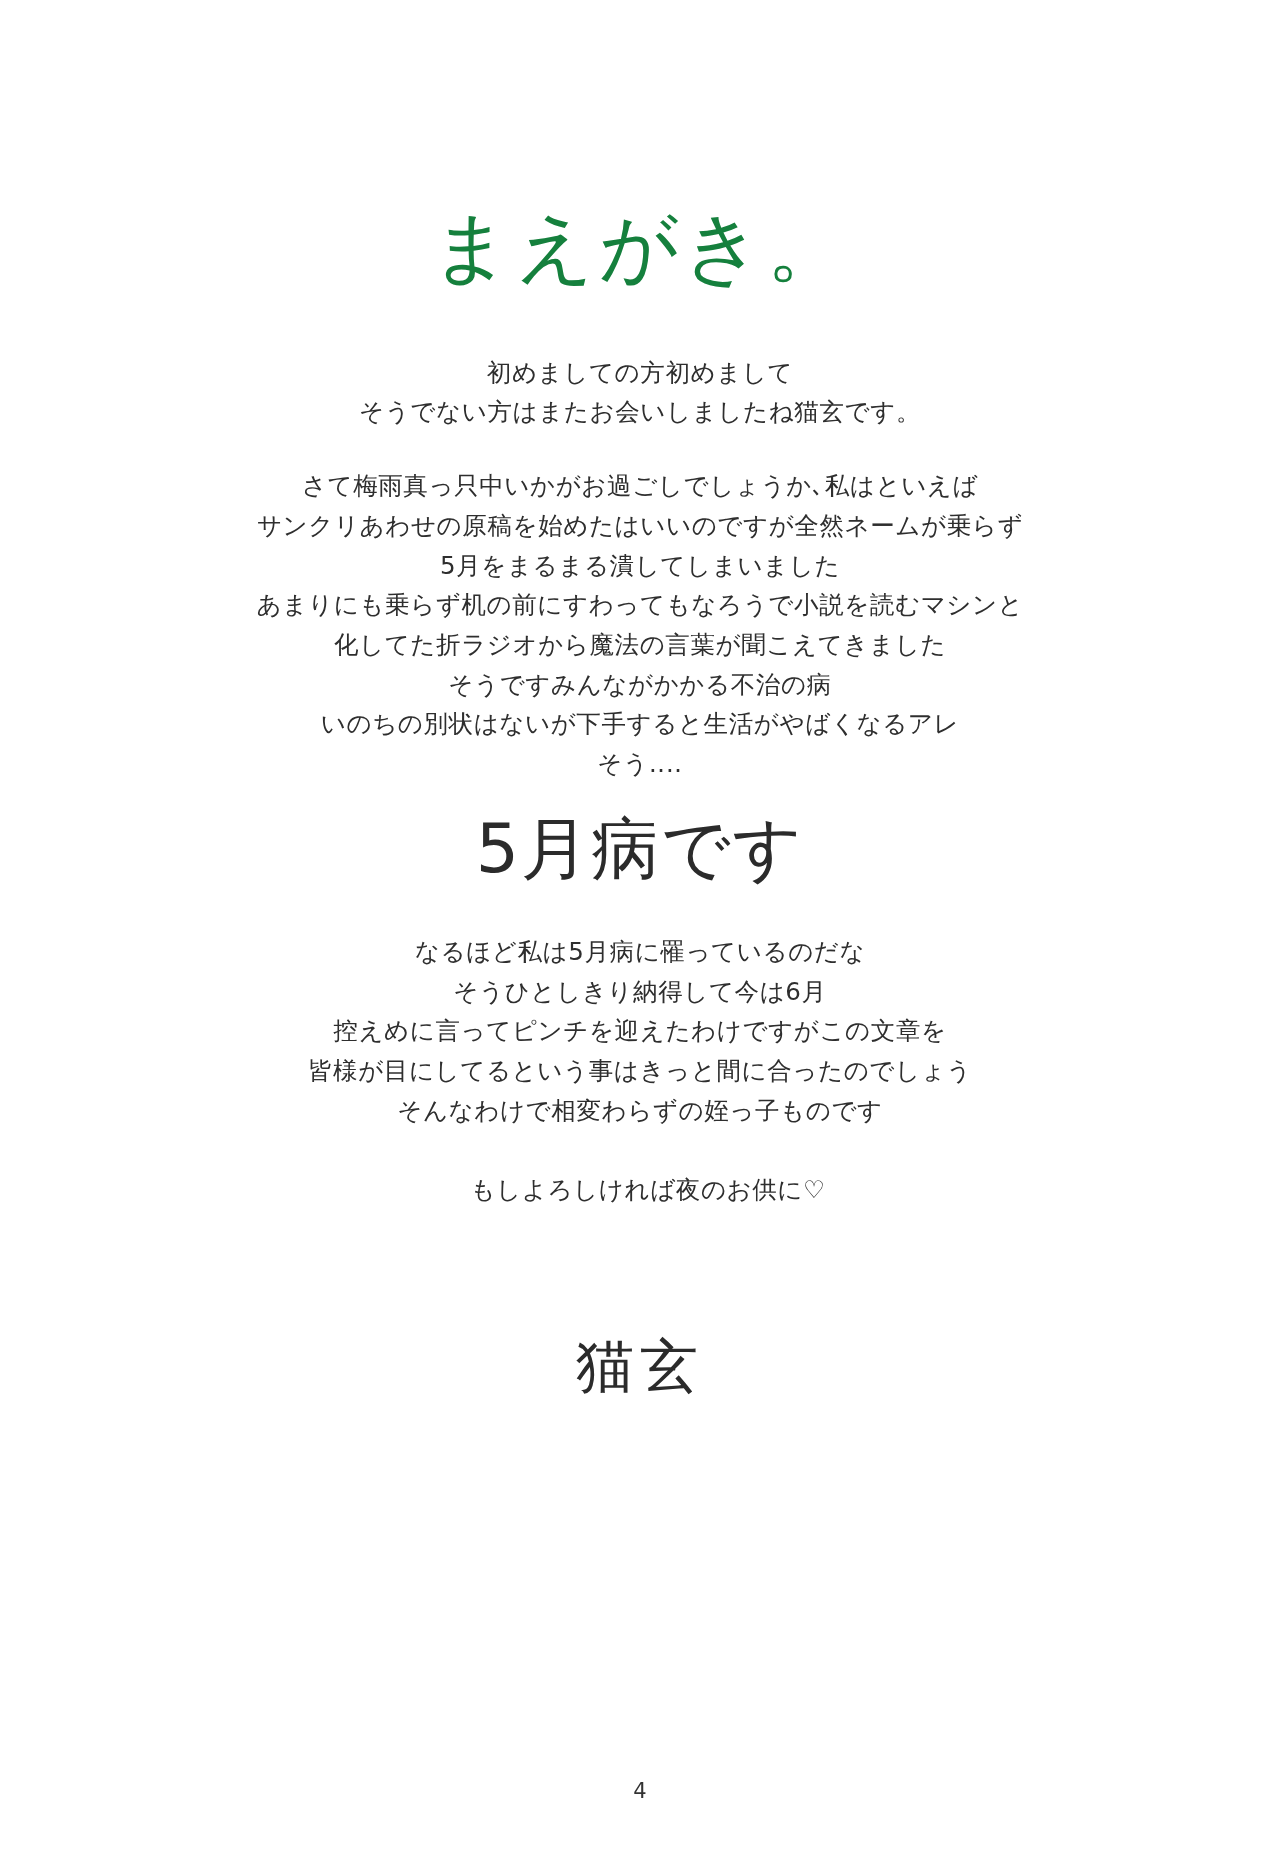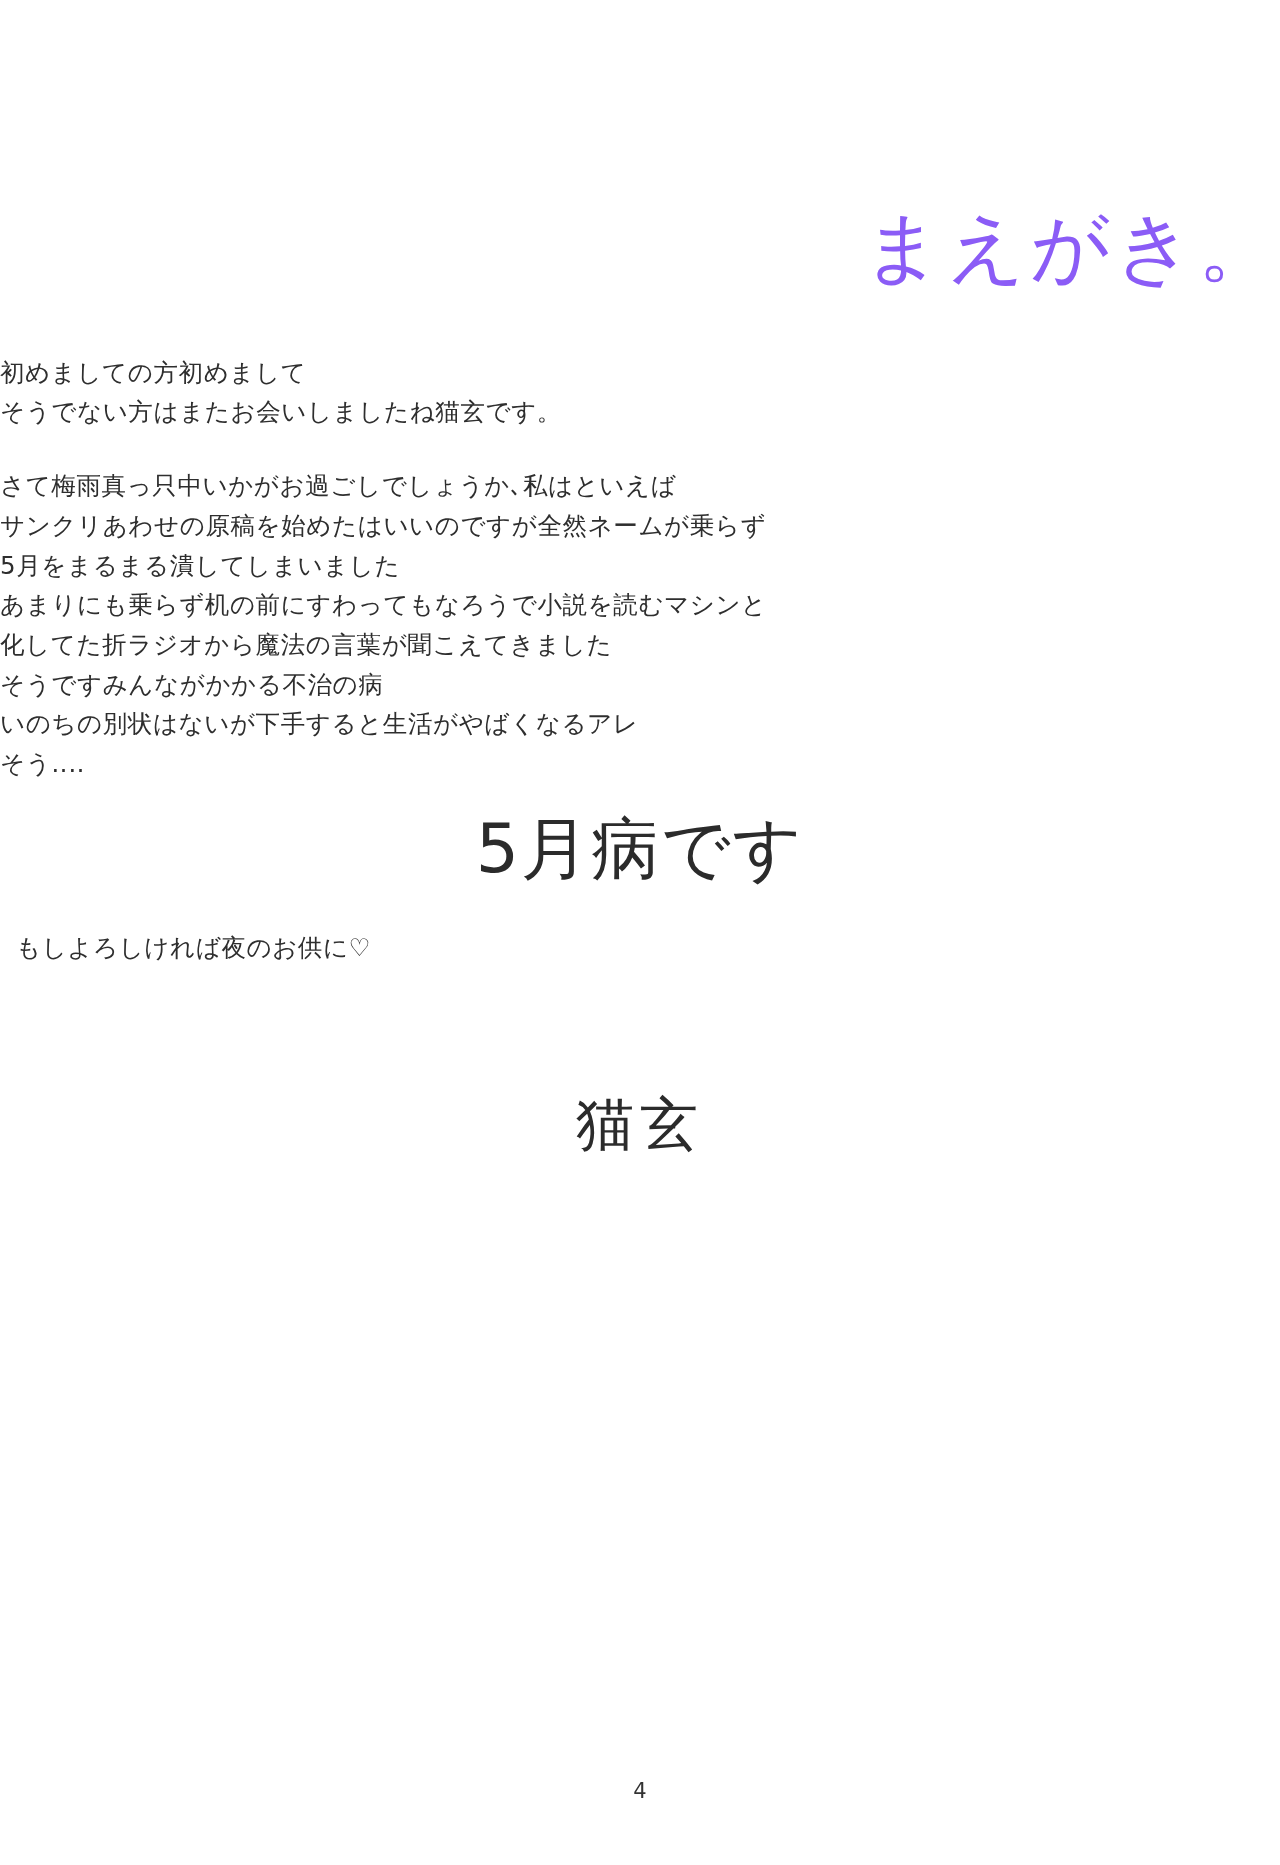--- a/index.html
+++ b/index.html
@@ -15,31 +15,32 @@
     position: relative;
     overflow: hidden;
   }
   .page {
     position: relative;
     width: 1280px;
     height: 1865px;
     box-sizing: border-box;
   }
   .title {
-    text-align: right;
+    text-align: center;
     font-family: "DejaVu Serif", "Liberation Serif", serif;
     font-size: 78px;
     line-height: 1.1;
     letter-spacing: 4px;
-    color: #8b5cf6;
+    color: #15803d;
     margin: 0;
     padding-top: 205px;
     font-weight: 400;
   }
   .block {
+    text-align: center;
     font-family: "DejaVu Sans", "Liberation Sans", sans-serif;
     color: #2e2e2e;
     font-size: 24.5px;
     line-height: 1.62;
     letter-spacing: 0.6px;
     white-space: pre-line;
   }
   .block-greeting {
     margin-top: 62px;
   }
@@ -107,20 +108,25 @@
 サンクリあわせの原稿を始めたはいいのですが全然ネームが乗らず
 5月をまるまる潰してしまいました
 あまりにも乗らず机の前にすわってもなろうで小説を読むマシンと
 化してた折ラジオから魔法の言葉が聞こえてきました
 そうですみんながかかる不治の病
 いのちの別状はないが下手すると生活がやばくなるアレ
 そう‥‥</div>
 
   <div class="big-line">5月病です</div>
 
+  <div class="block block-after">なるほど私は5月病に罹っているのだな
+そうひとしきり納得して今は6月
+控えめに言ってピンチを迎えたわけですがこの文章を
+皆様が目にしてるという事はきっと間に合ったのでしょう
+そんなわけで相変わらずの姪っ子ものです</div>
 
   <div class="block block-closing heart">もしよろしければ夜のお供に♡</div>
 
   <div class="signature">猫玄</div>
 
 
   <div class="page-number">4</div>
 
 </div>
 

